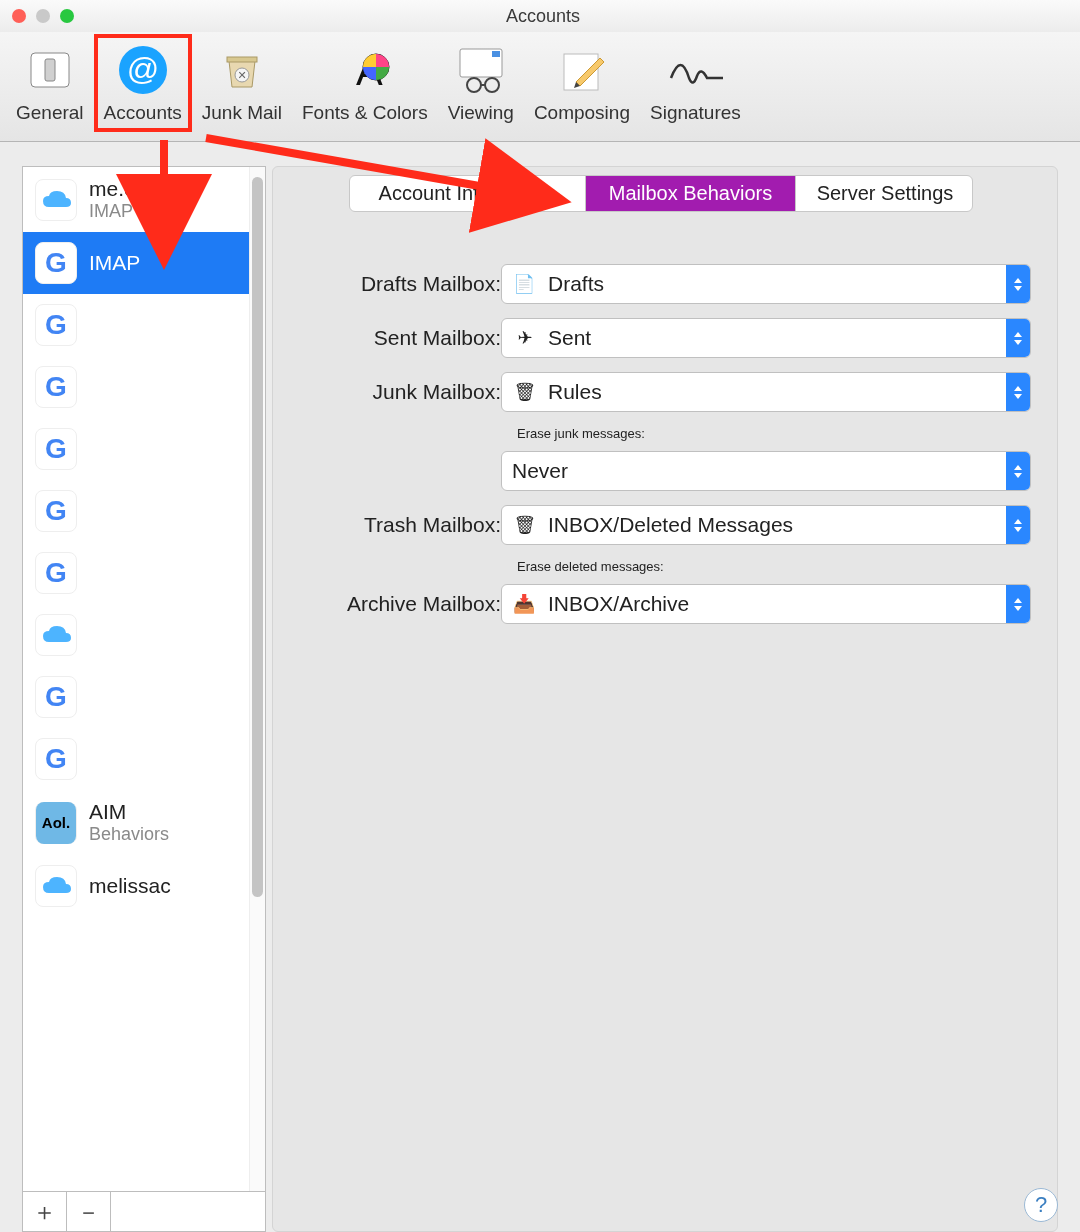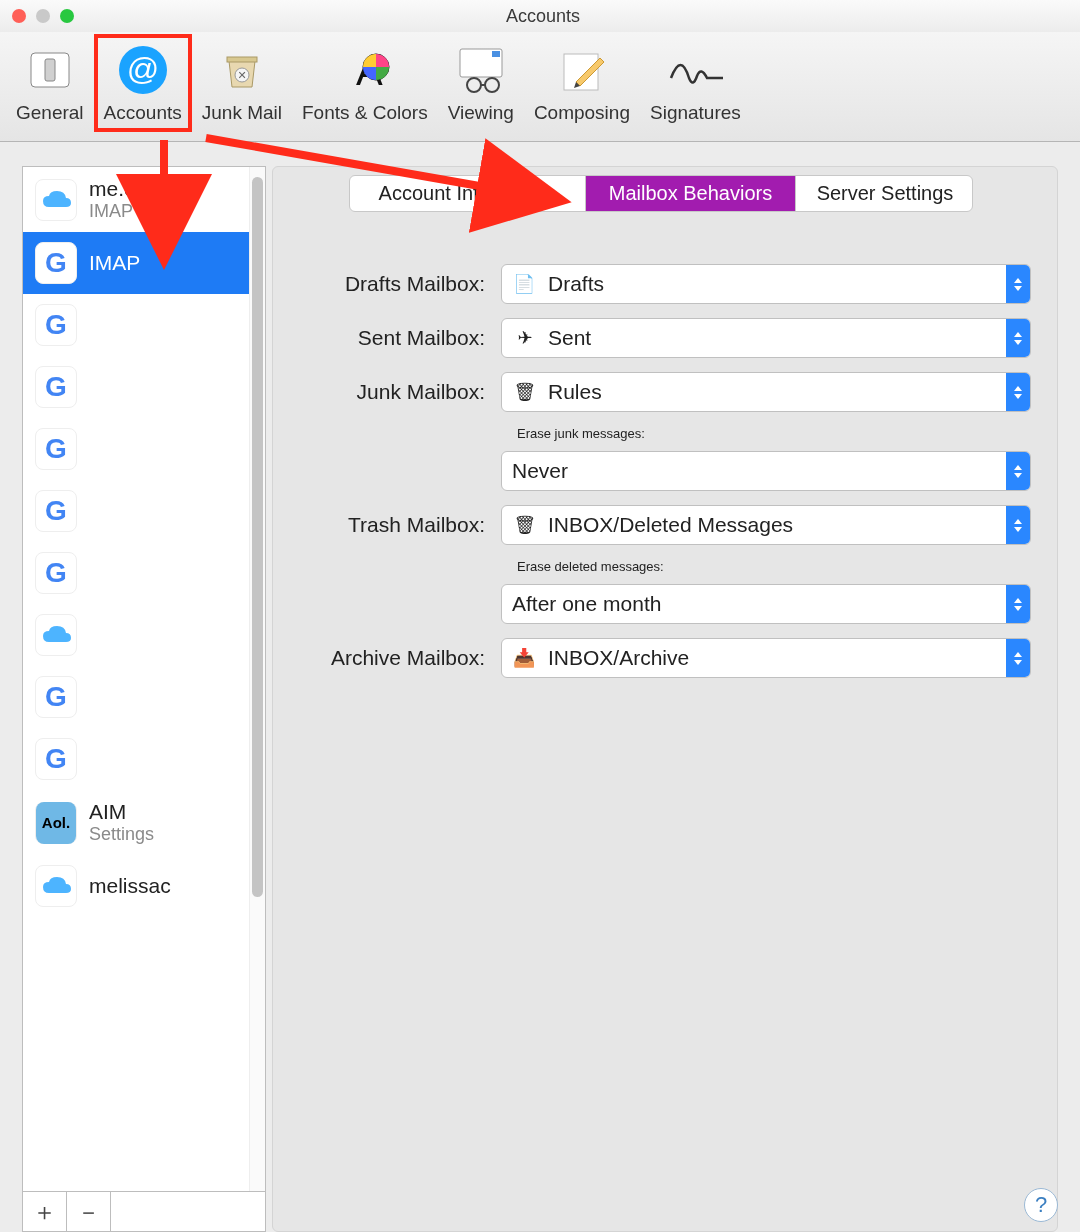--- a/index.html
+++ b/index.html
@@ -28,21 +28,21 @@
 .addbar button{width:44px;border:none;border-right:1px solid #bdbdbd;background:#fff;font-size:24px;color:#444;cursor:pointer}
 .scroll-track{position:absolute;right:0;top:0;bottom:40px;width:16px;background:#fafafa;border-left:1px solid #eee}
 .scroll-thumb{position:absolute;left:2px;right:2px;top:10px;height:720px;background:#c4c4c4;border-radius:6px}
 .main{flex:1;background:#e6e6e6;border:1px solid #d4d4d4;border-radius:6px;padding:8px 26px 20px 18px;position:relative}
 .tabs{display:flex;margin:0 auto;width:624px;border:1px solid #c8c8c8;border-radius:6px;overflow:hidden;background:#fff}
 .tab{flex:none;padding:6px 20px;font-size:20px;color:#222;text-align:center;cursor:default;border-right:1px solid #c8c8c8}
 .tab:last-child{border-right:none}
 .tab.sel{background:#a21caf;color:#fff}
 .form{margin-top:52px}
 .row{display:flex;align-items:center;margin-bottom:14px}
-.lbl{width:210px;text-align:right;font-size:21px;color:#222;padding-right:16px}
+.lbl{width:210px;text-align:right;font-size:21px;color:#222;}
 .sel-box{flex:1;height:40px;background:#fff;border:1px solid #c0c0c0;border-radius:6px;display:flex;align-items:center;padding:0 0 0 10px;position:relative;font-size:21px;color:#222}
 .sel-box .mic{width:26px;height:26px;margin-right:10px;display:flex;align-items:center;justify-content:center;font-size:18px}
 .sel-box .arrows{position:absolute;right:0;top:0;bottom:0;width:24px;background:#2a87ff;border-radius:0 5px 5px 0;display:flex;flex-direction:column;align-items:center;justify-content:center}
 .sel-box .arrows:before,.sel-box .arrows:after{content:"";width:0;height:0;border-left:4px solid transparent;border-right:4px solid transparent}
 .sel-box .arrows:before{border-bottom:5px solid #fff;margin-bottom:3px}
 .sel-box .arrows:after{border-top:5px solid #fff}
 .sublabel{margin-left:226px;font-size:13px;color:#222;margin-bottom:10px;margin-top:14px}
 .help{position:absolute;right:22px;bottom:10px;width:34px;height:34px;border-radius:50%;border:1.5px solid #9bb9d5;color:#3b7fc1;display:flex;align-items:center;justify-content:center;font-size:22px;background:#fff}
 
 .anno{position:absolute;pointer-events:none}
@@ -207,21 +207,21 @@
             <span class="gG"><span style="color:#4285f4">G</span></span>
           </div>
           <div class="txt"></div>
         </div>
         <div class="acct">
           <div class="aic">
             <div style="width:42px;height:42px;background:#6fb8e6;border-radius:8px;color:#000000;font-size:15px;font-weight:bold;display:flex;align-items:center;justify-content:center">Aol.</div>
           </div>
           <div class="txt">
             <div class="nm">AIM</div>
-            <div class="sub">Settings</div>
+            <div class="sub">Behaviors</div>
           </div>
         </div>
         <div class="acct">
           <div class="aic">
             <svg width="30" height="22">
               <path d="M8 18 Q2 18 2 12 Q2 7 8 7 Q9 2 16 2 Q24 2 25 9 Q30 9 30 14 Q30 18 25 18 Z" fill="#4db4ff"></path>
             </svg>
           </div>
           <div class="txt">
             <div class="nm">melissac</div>
@@ -279,27 +279,20 @@
       </div>
       <div class="row">
         <div class="lbl">Trash Mailbox:</div>
         <div class="sel-box">
             <span class="mic">🗑</span>
             <span>INBOX/Deleted Messages</span>
             <span class="arrows"></span>
           </div>
       </div>
       <div class="sublabel">Erase deleted messages:</div>
-      <div class="row">
-        <div class="lbl"></div>
-        <div class="sel-box">
-            <span>After one month</span>
-            <span class="arrows"></span>
-          </div>
-      </div>
       <div class="row">
         <div class="lbl">Archive Mailbox:</div>
         <div class="sel-box">
             <span class="mic">📥</span>
             <span>INBOX/Archive</span>
             <span class="arrows"></span>
           </div>
       </div>
     </div>
   </div>

